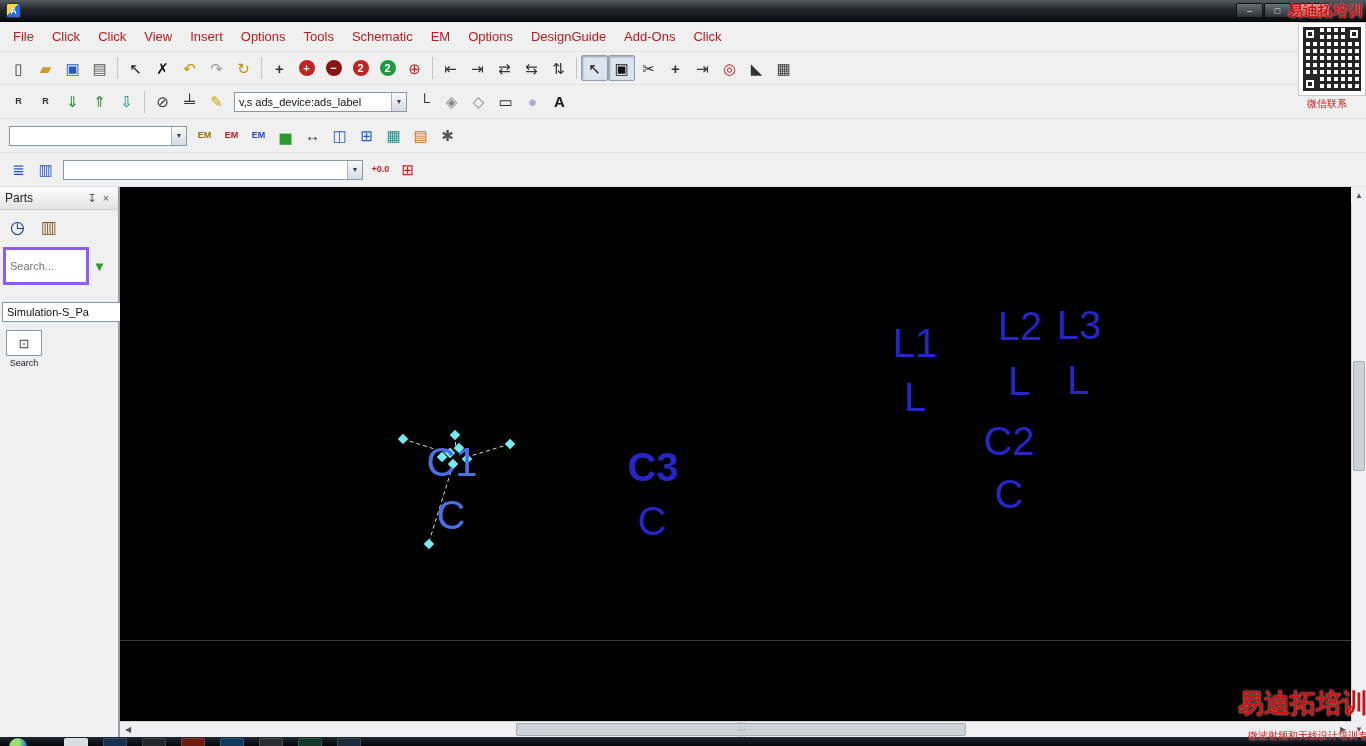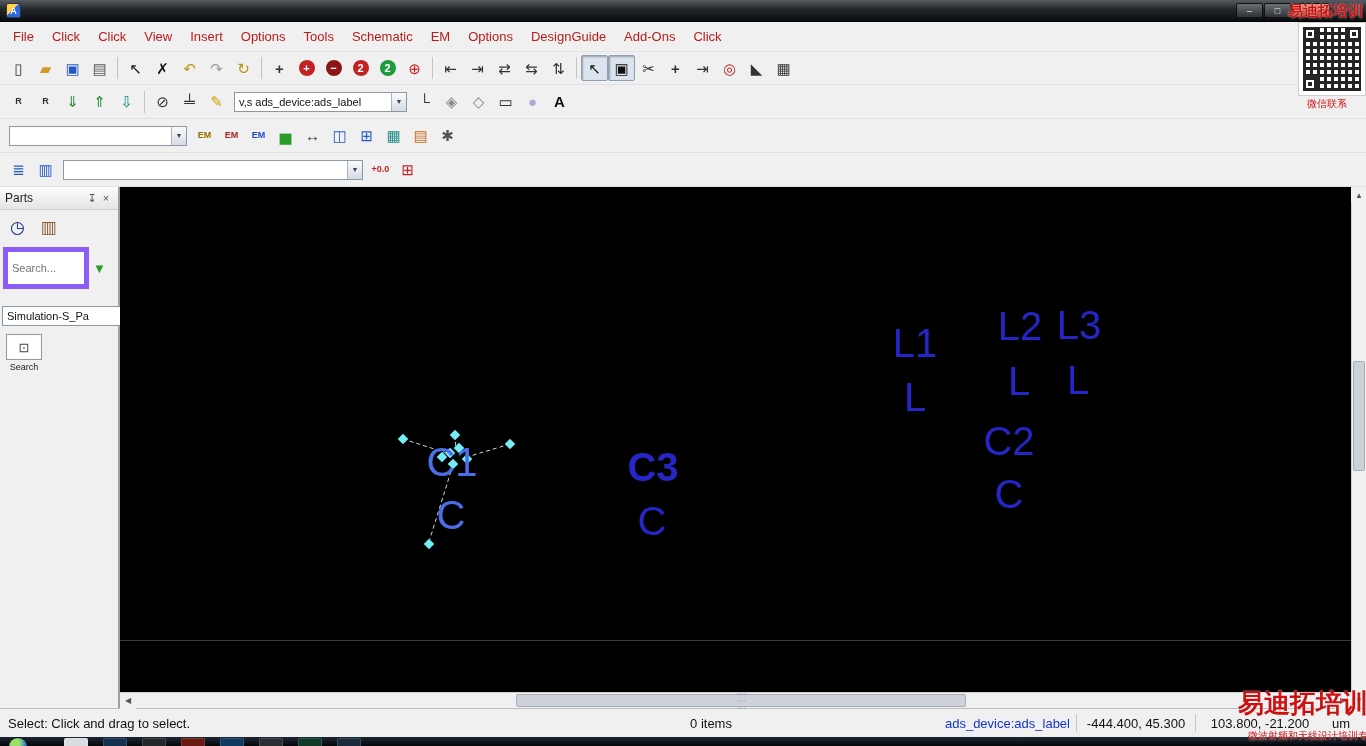--- a/index.html
+++ b/index.html
@@ -42,21 +42,21 @@
   
   .main { flex:1 1 auto; display:flex; min-height:0; }
   .left-panel { width:120px; flex:0 0 120px; background:#f0f0f0; border-right:2px solid #9aa0a6; display:flex; flex-direction:column; }
   .parts-header { height:23px; display:flex; align-items:center; padding:0 5px; font-size:12px; color:#222;
                   background:linear-gradient(#fdfdfd,#e4e4e4); border-bottom:1px solid #cfcfcf; }
   .parts-header .ph-title { flex:1; }
   .ph-icon { width:14px; font-size:11px; color:#555; text-align:center; }
   .panel-tools { height:34px; display:flex; align-items:center; gap:16px; padding-left:10px; }
   .panel-tools .glyph { font-size:17px; }
   .search-row { display:flex; align-items:center; padding:3px 3px; gap:4px; }
-  .search-input { width:86px; height:16px; border:5px solid #8b5cf6; font-size:11px; padding:16px 4px; color:#333; font-family:"Liberation Sans",sans-serif; }
+  .search-input { width:86px; height:16px; border:3px solid #8b5cf6; font-size:11px; padding:16px 4px; color:#333; font-family:"Liberation Sans",sans-serif; }
   .filter-glyph { color:#2a9a2a; font-size:13px; }
   .lib-combo { margin:14px 2px 0 2px; width:134px; }
   .component-cell { margin:8px 4px; width:40px; display:flex; flex-direction:column; align-items:center; }
   .component-btn { width:36px; height:26px; border:1px solid #8a98a8; background:#fff; display:flex; align-items:center; justify-content:center; font-size:13px; color:#445; }
   .component-label { font-size:9px; color:#222; margin-top:2px; }
 
   .canvas-col { flex:1 1 auto; display:flex; flex-direction:column; min-width:0; }
   .drawing-area { position:relative; flex:1 1 auto; background:#000; overflow:hidden; }
   .grid-divider { position:absolute; left:0; right:0; top:453px; height:1px; background:#3a3a3a; }
   .clabel { position:absolute; transform:translate(-50%,-50%); font-size:40px; color:#2525c8; font-family:"Liberation Sans",sans-serif; }
@@ -401,30 +401,20 @@
 
     <div class="vscroll">
       <div class="scroll-btn">▲</div>
       <div class="v-track">
         <div class="v-thumb"></div>
       </div>
       <div class="scroll-btn">▼</div>
     </div>
   </div>
 
-  <div class="statusbar">
-    <div class="sb-hint">Select: Click and drag to select.</div>
-    <div class="sb-items">0 items</div>
-    <div class="sb-mode">ads_device:ads_label</div>
-    <div class="sb-sep"></div>
-    <div class="sb-c1">-444.400, 45.300</div>
-    <div class="sb-sep"></div>
-    <div class="sb-c2">103.800, -21.200</div>
-    <div class="sb-units">um</div>
-  </div>
 
   <div class="taskbar">
     <div class="start-orb"></div>
     <div class="tapps">
         <div class="tapp" style="background: rgb(216, 221, 226);"></div>
         <div class="tapp" style="background: rgb(21, 49, 79);"></div>
         <div class="tapp" style="background: rgb(35, 39, 44);"></div>
         <div class="tapp" style="background: rgb(106, 28, 18);"></div>
         <div class="tapp" style="background: rgb(15, 58, 95);"></div>
         <div class="tapp" style="background: rgb(42, 46, 51);"></div>

